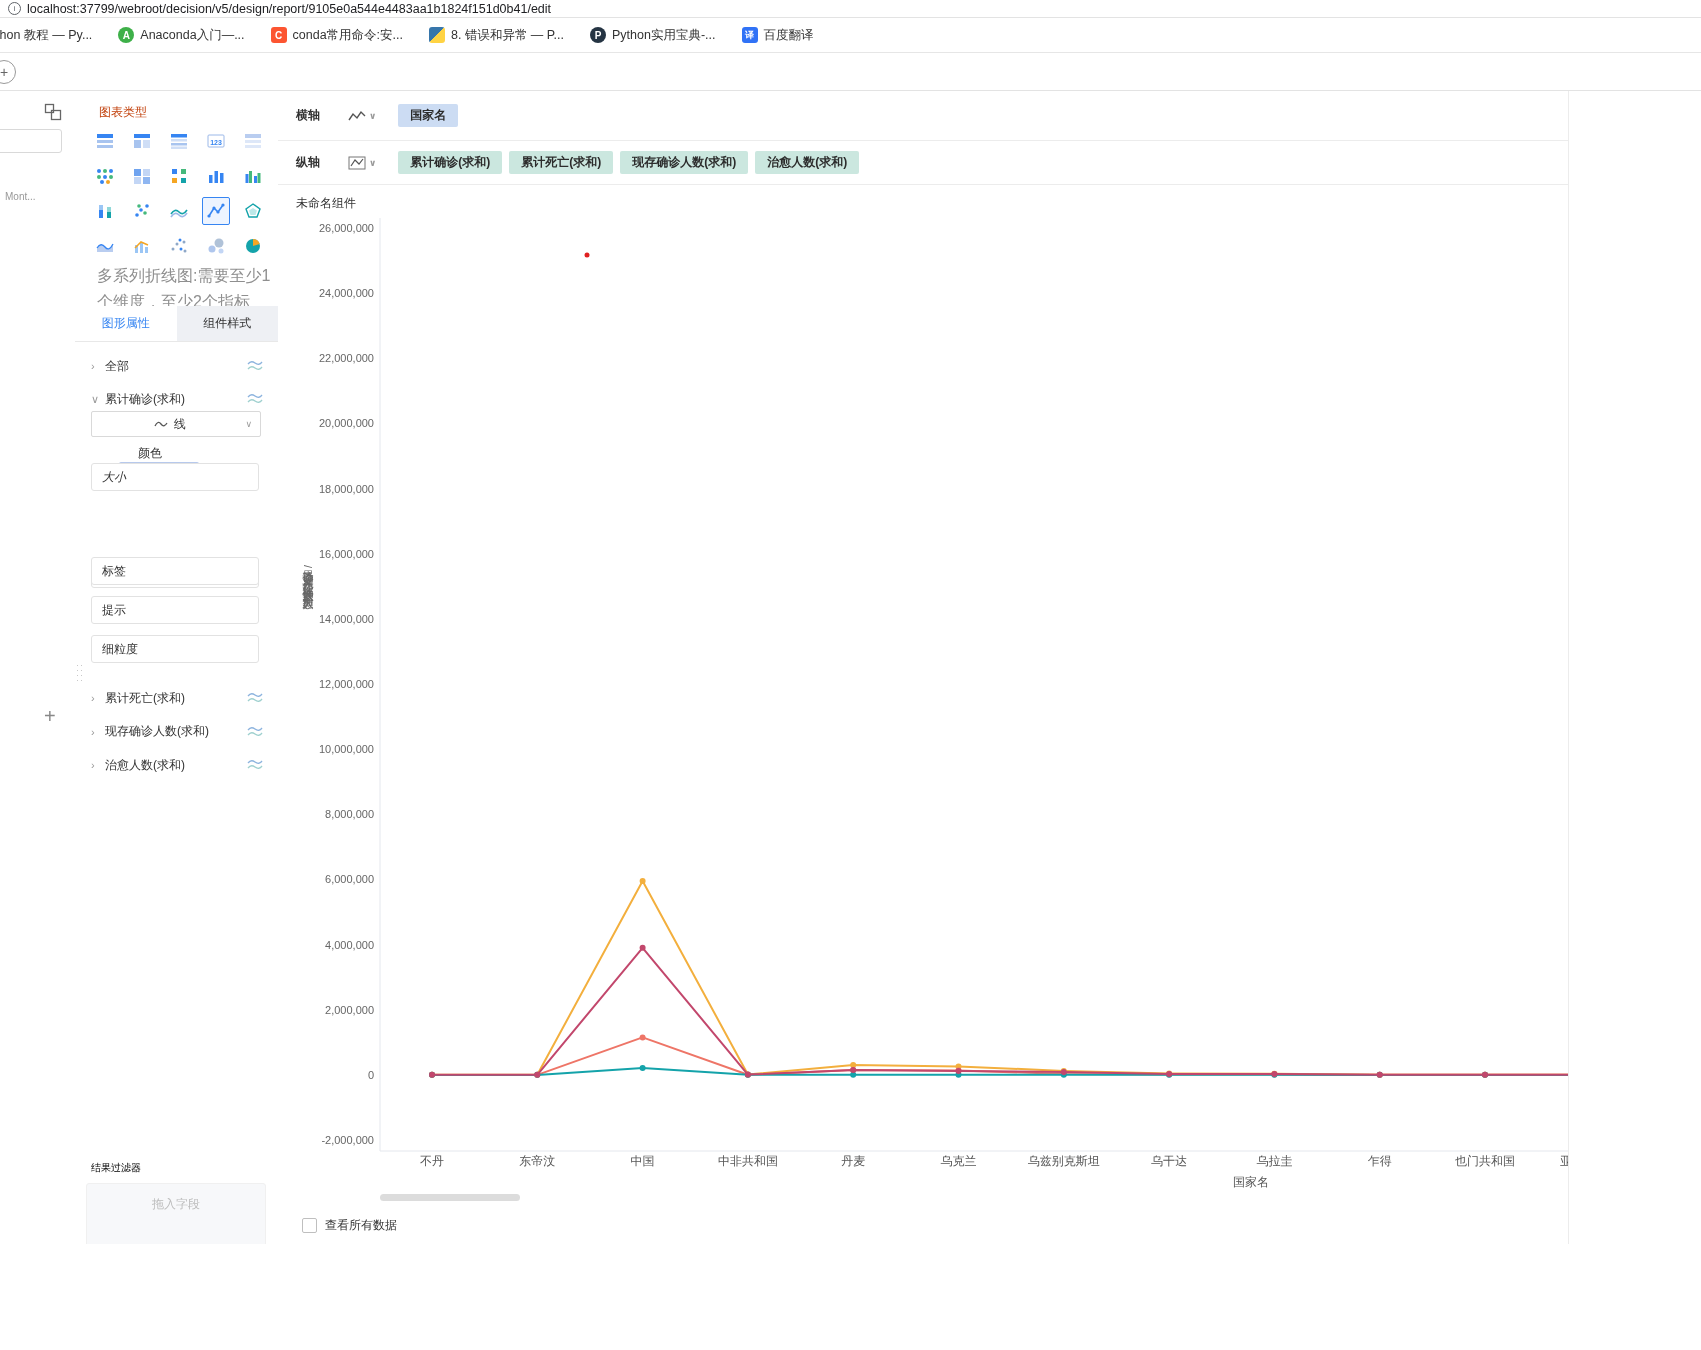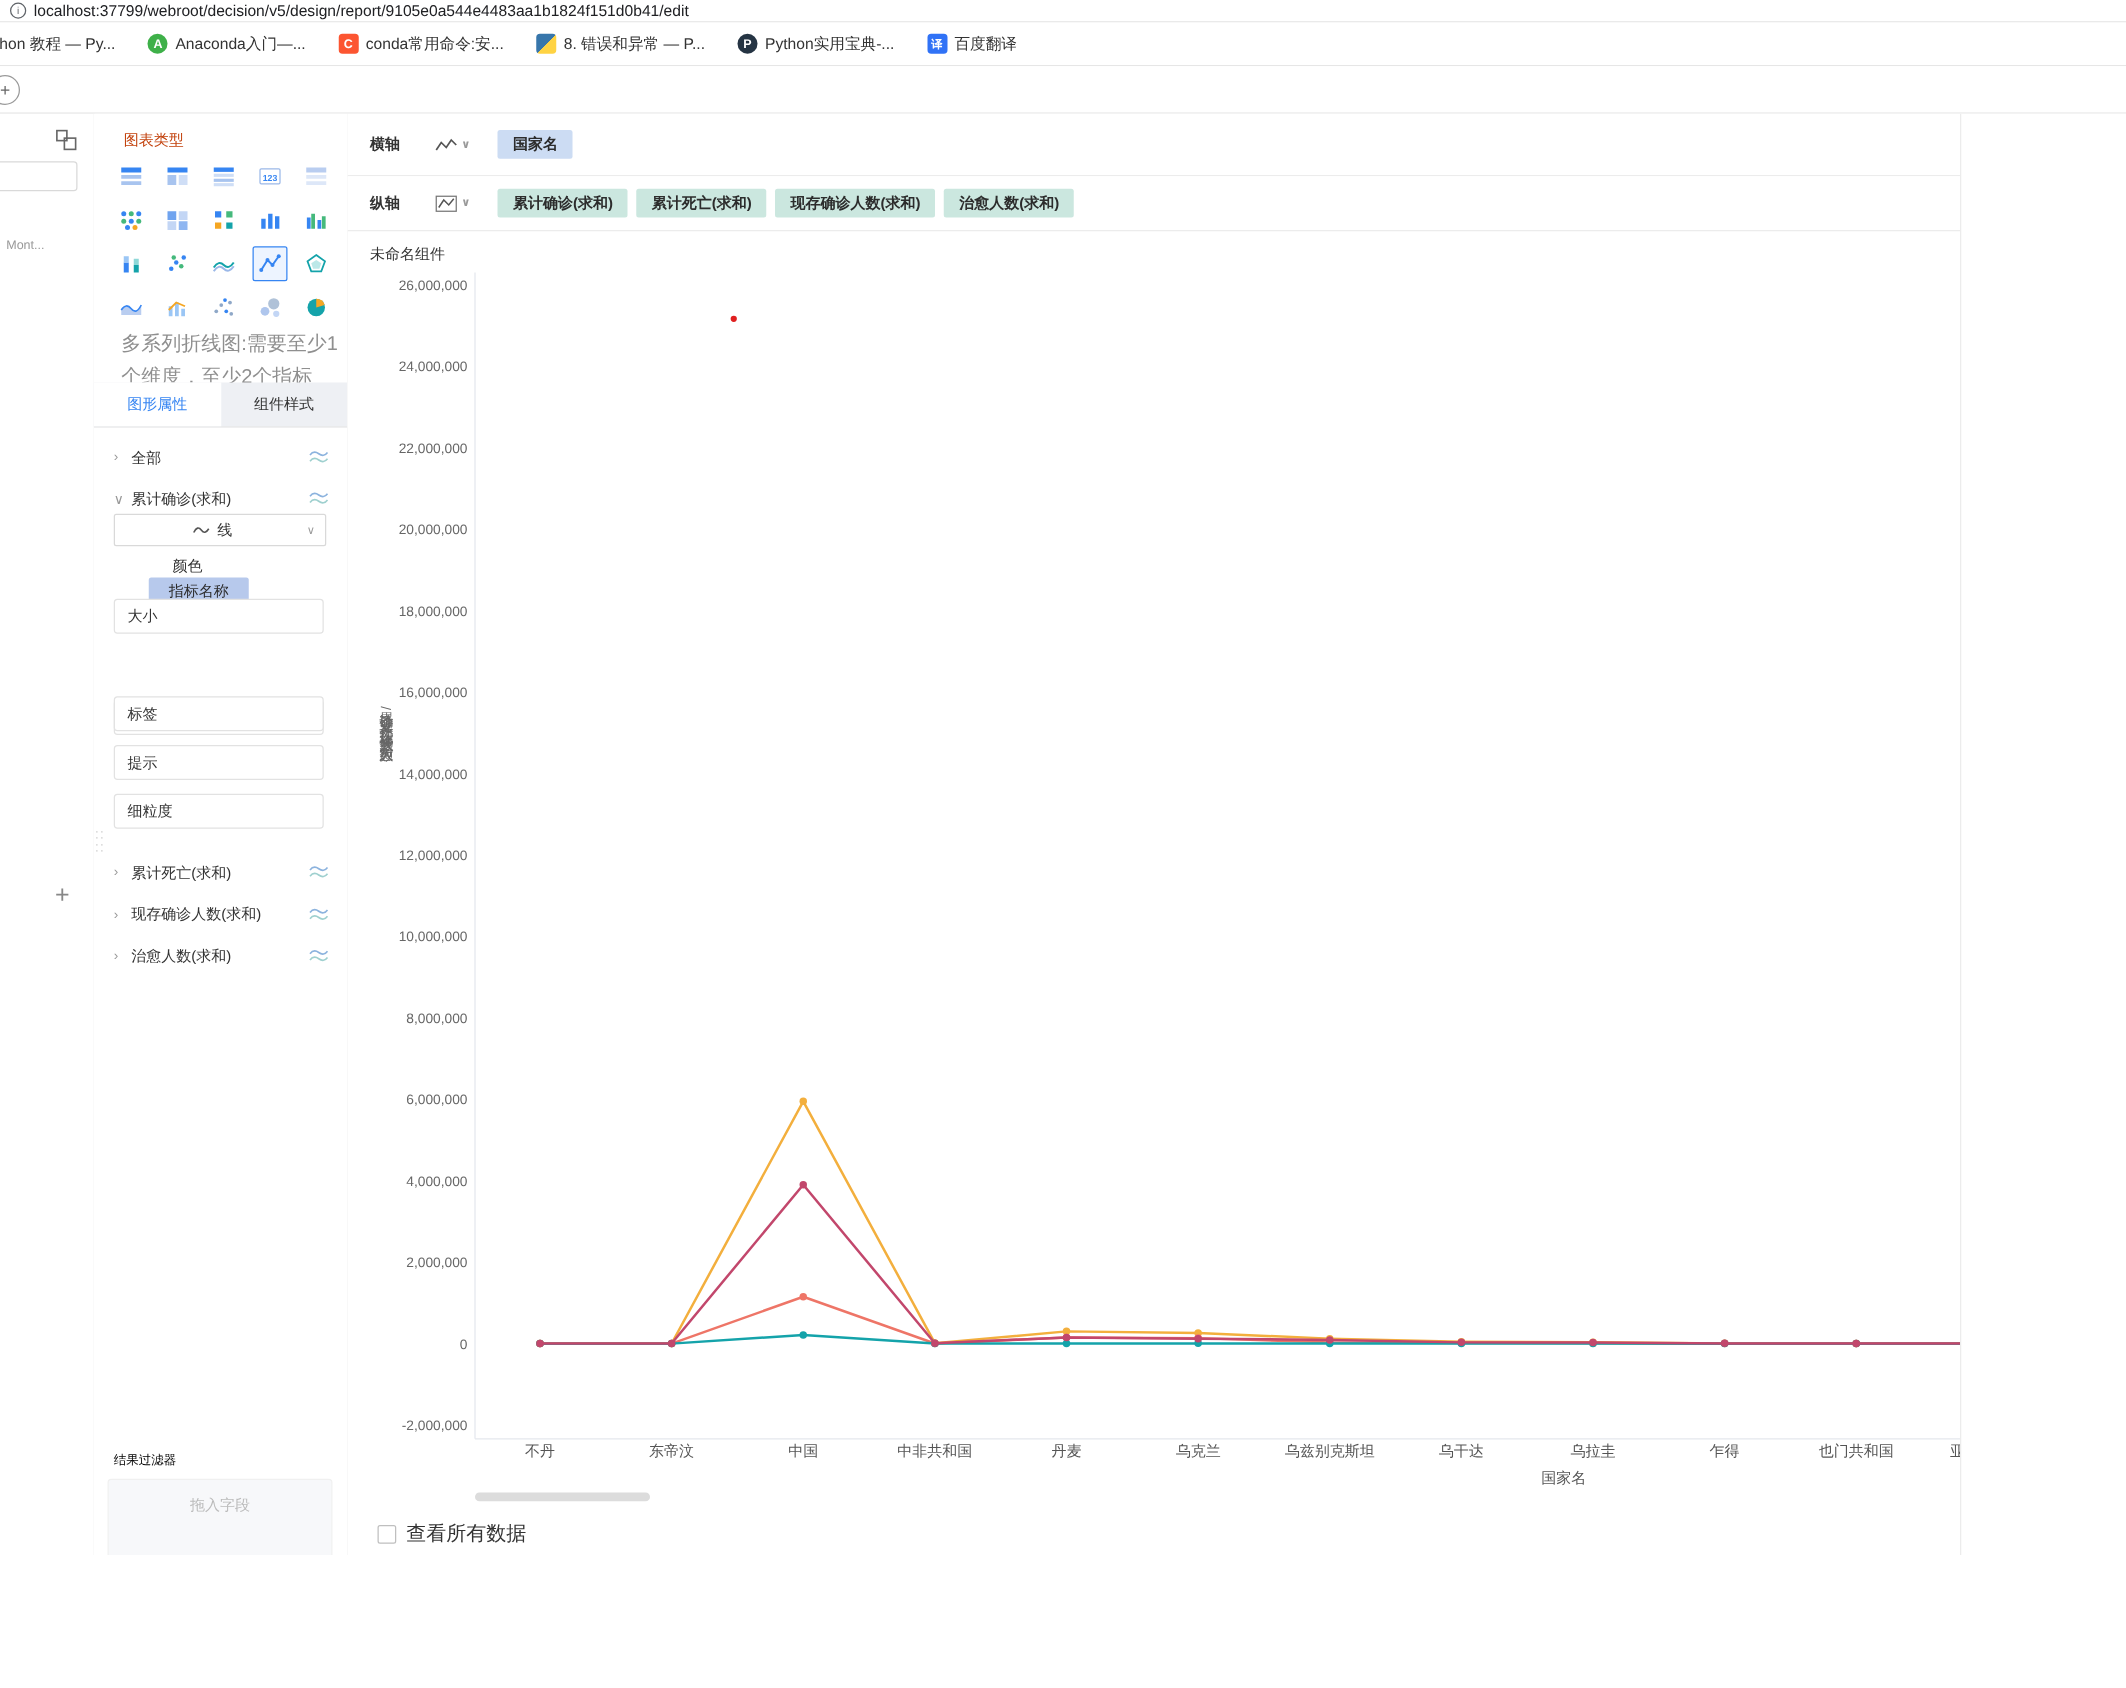--- a/index.html
+++ b/index.html
@@ -70,21 +70,21 @@
   .axis-ic{margin-left:28px;display:inline-flex;align-items:center;gap:3px;cursor:pointer;}
   .axis-ic .caret{color:#999;font-size:9px;}
   .tags{display:flex;gap:7px;margin-left:22px;}
   .tag{display:inline-block;padding:3px 12px;font-size:12px;color:#2c2c2c;border-radius:2px;cursor:pointer;white-space:nowrap;}
   .tag.blue{background:#ccdcf3;}
   .tag.green{background:#cbe7df;}
   .comp-title{position:absolute;left:18px;top:104px;font-size:12px;color:#333;}
   .right-divider{position:absolute;left:1290px;top:0;width:1px;height:1153px;background:#ececec;}
   .ylabel{position:absolute;left:22px;top:470px;writing-mode:vertical-rl;font-size:11px;color:#666;letter-spacing:1px;}
   .hscroll{position:absolute;left:102px;top:1103px;width:140px;height:7px;background:#dcdcdc;border-radius:4px;cursor:pointer;}
-  .showall{position:absolute;left:24px;top:1126px;display:flex;align-items:center;gap:8px;font-size:16px;color:#333;}
+  .showall{position:absolute;left:24px;top:1126px;display:flex;align-items:center;gap:8px;font-size:12px;color:#333;}
   .cb{width:13px;height:13px;border:1px solid #bfbfbf;border-radius:2px;background:#fff;cursor:pointer;}
   svg text.tick{font-size:11px;fill:#666;font-family:"Liberation Sans","DejaVu Sans",sans-serif;}
   svg text.cat{font-size:12px;fill:#555;font-family:"Liberation Sans","DejaVu Sans",sans-serif;}
 </style>
 </head>
 <body>
 
 <div class="url-bar">
   <span class="info-ic">i</span>
   <span>localhost:37799/webroot/decision/v5/design/report/9105e0a544e4483aa1b1824f151d0b41/edit</span>
@@ -328,21 +328,21 @@
       <span>线</span>
       <span class="caret">∨</span>
     </div>
 
     <div class="color-row">
       <span>颜色</span>
       <span class="color-tag">指标名称</span>
     </div>
 
     <div id="prop-boxes">
-        <div class="prop-box" style="top: 388px;">大小</div>
+        <div class="prop-box" style="top: 372px; font-style: italic;">大小</div>
         <div class="prop-box" style="top: 427px; margin-top: 42px;">连线</div>
         <div class="prop-box" style="top: 466px;">标签</div>
         <div class="prop-box" style="top: 505px;">提示</div>
         <div class="prop-box" style="top: 544px;">细粒度</div>
       </div>
 
     <div id="collapsed-sections">
         <div class="sect" style="top: 596px;">
           <span class="chev">›</span>
           <span>累计死亡(求和)</span>

